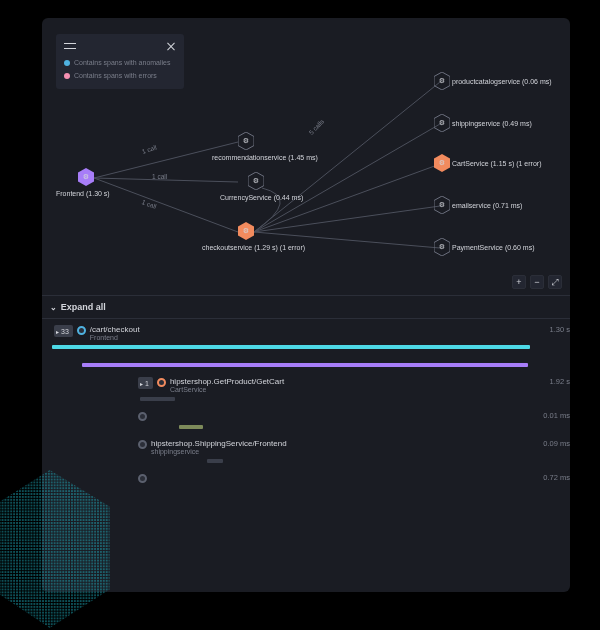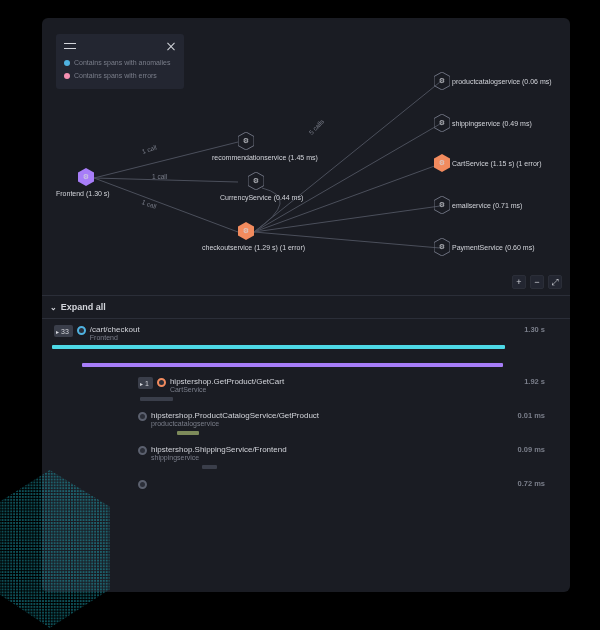--- a/index.html
+++ b/index.html
@@ -141,21 +141,21 @@
     display:flex; align-items:center;
     padding:6px 8px;
     font-size:9px; font-weight:600; color:var(--text);
     border-bottom:1px solid var(--border);
     gap:4px;
   }
   .chev { font-size:8px; }
 
   .span-row {
     position:relative;
-    padding: 6px 25px 4px 8px;
+    padding: 6px 0 4px 8px;
   }
   .span-head {
     display:flex; align-items:flex-start;
   }
   .span-left {
     display:flex; align-items:flex-start; gap:4px;
     flex: 1 1 auto;
   }
   .indent { flex:0 0 auto; }
   .chip {
@@ -172,21 +172,21 @@
     width:9px; height:9px; border-radius:50%;
     margin-top:1px;
     flex:0 0 auto;
   }
   .r-blue   { background:#2b2e38; border:2px solid var(--blue); }
   .r-orange { background:#2b2e38; border:2px solid var(--orange); }
   .r-plain  { background:#2b2e38; border:2px solid #5b606e; }
   .name-block { display:flex; flex-direction:column; gap:0; }
   .name   { font-size:8px; color:var(--text); }
   .sub    { font-size:7px; color:var(--text-dim); }
-  .dur    { font-size:7.5px; color:var(--text-dim); min-width:36px; text-align:right;font-weight:bold; }
+  .dur    { font-size:7.5px; color:var(--text-dim); min-width:36px; text-align:right; }
 
   .bar-track {
     position:relative; height:4px; margin-top:4px; margin-left:2px;
     width: calc(100% - 40px);
   }
   .bar {
     position:absolute; top:0; height:4px; border-radius:1px;
   }
 
   
@@ -366,24 +366,20 @@
           </div>
           <div class="bar-track" style="margin-left: 86px; width: calc(100% - 126px);">
             <div class="bar" style="left: 1%; width: 9%; background: var(--grey-bar);"></div>
           </div>
         </div>
         <div class="span-row">
           <div class="span-head">
             <div class="span-left">
               <span class="indent" style="width: 84px;"></span>
               <span class="ring r-plain"></span>
-              <span class="name-block">
-                <span class="name">hipstershop.ProductCatalogService/GetProduct</span>
-                <span class="sub">productcatalogservice</span>
-              </span>
             </div>
             <span class="dur">0.01 ms</span>
           </div>
           <div class="bar-track" style="margin-left: 86px; width: calc(100% - 126px);">
             <div class="bar" style="left: 11%; width: 6%; background: var(--olive);"></div>
           </div>
         </div>
         <div class="span-row">
           <div class="span-head">
             <div class="span-left">

